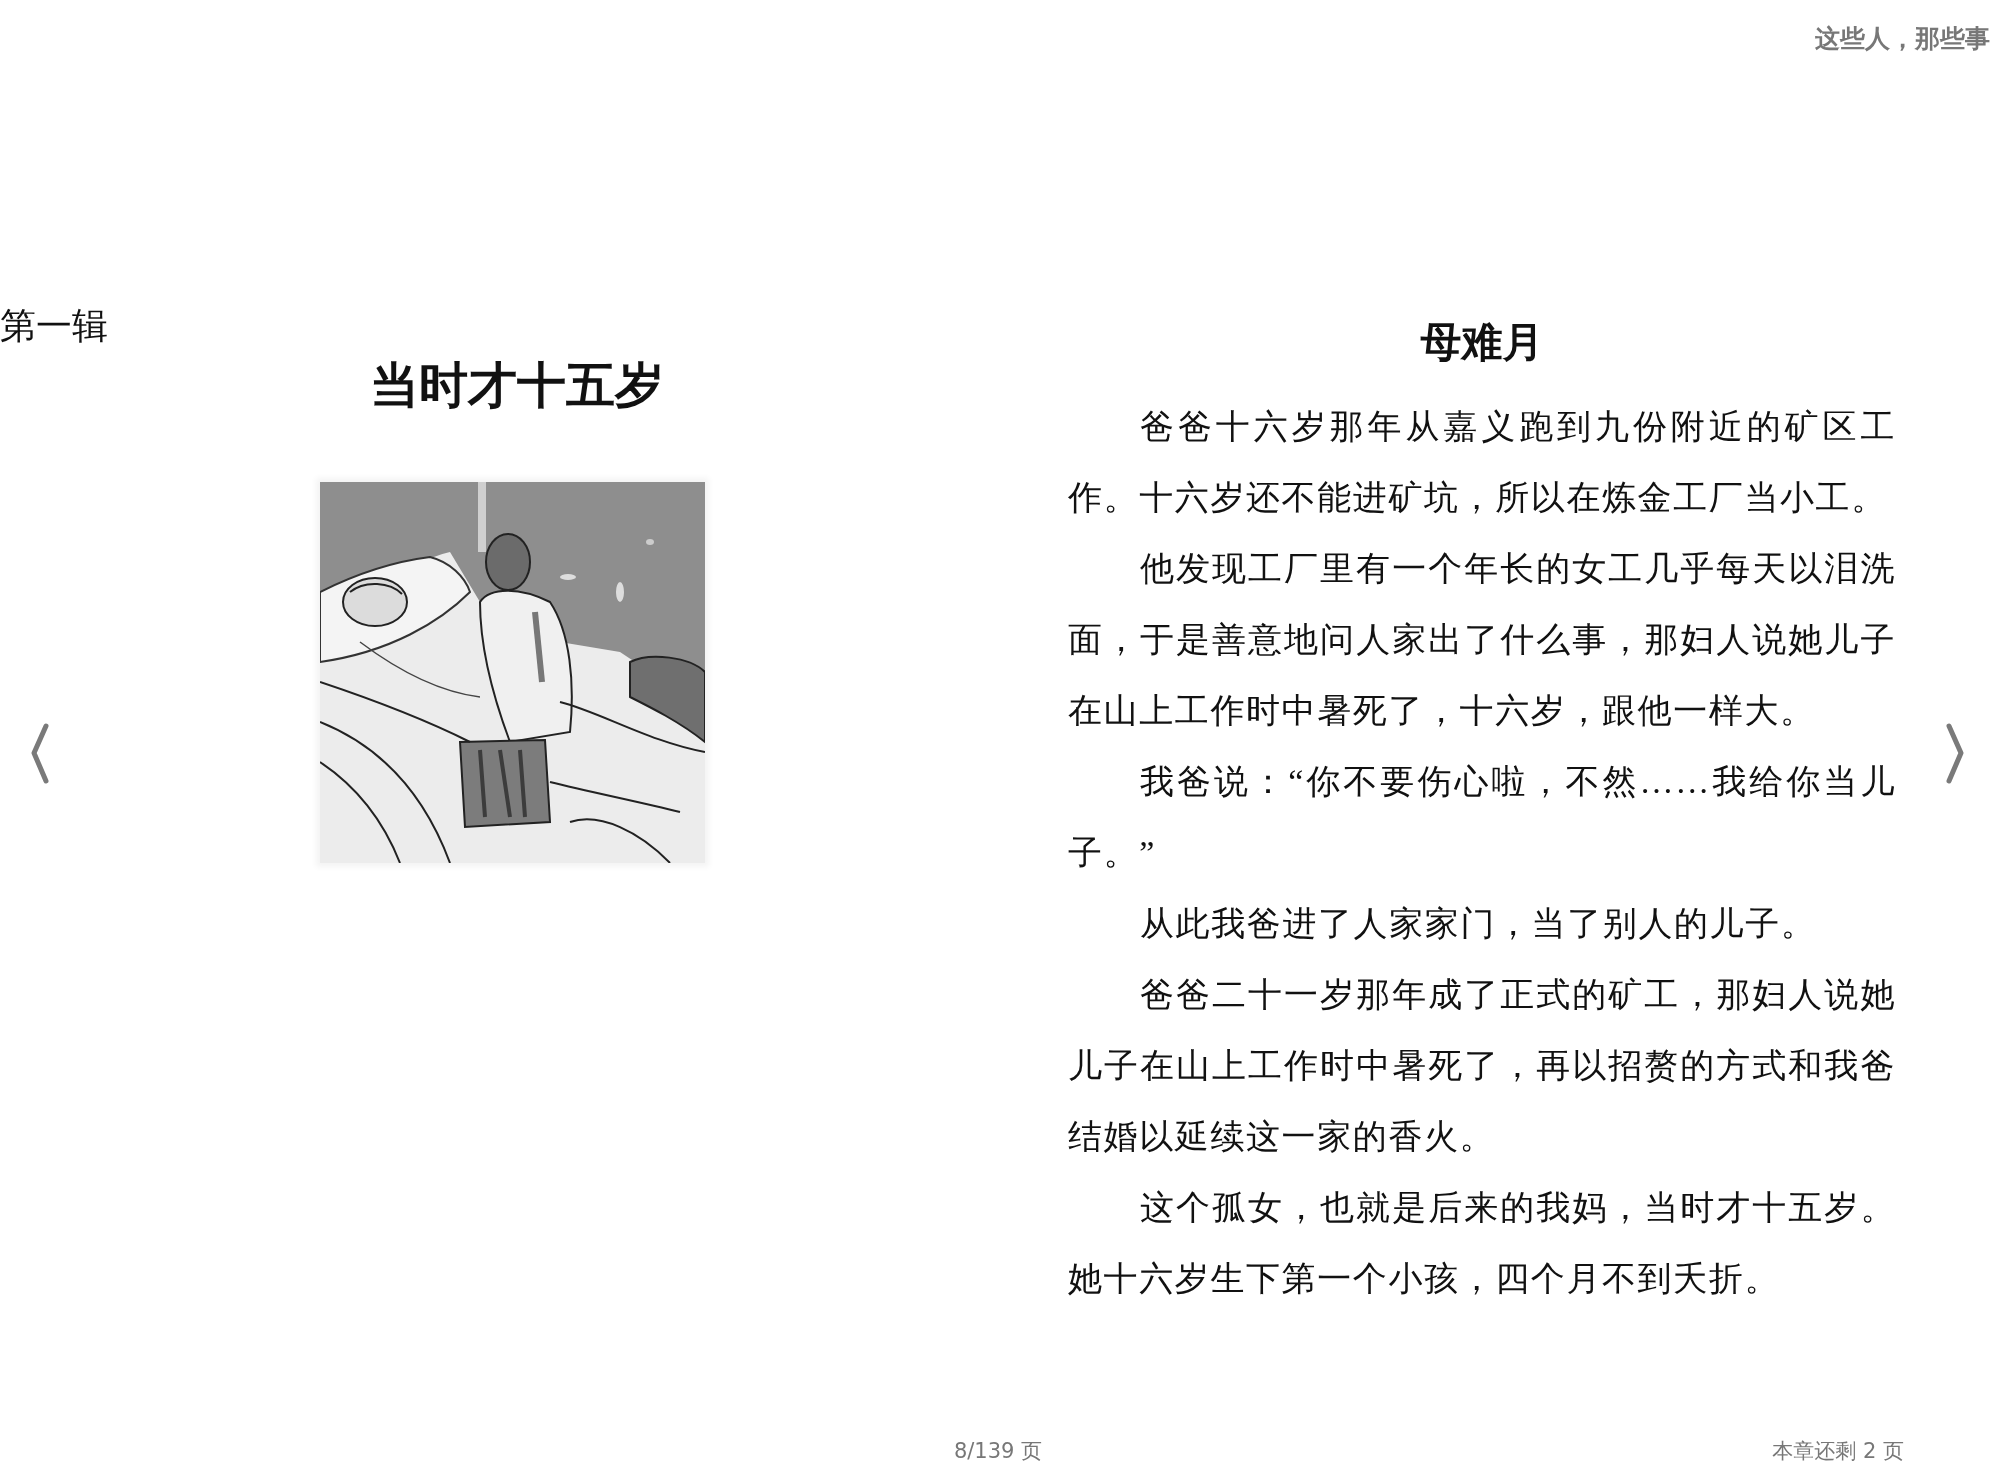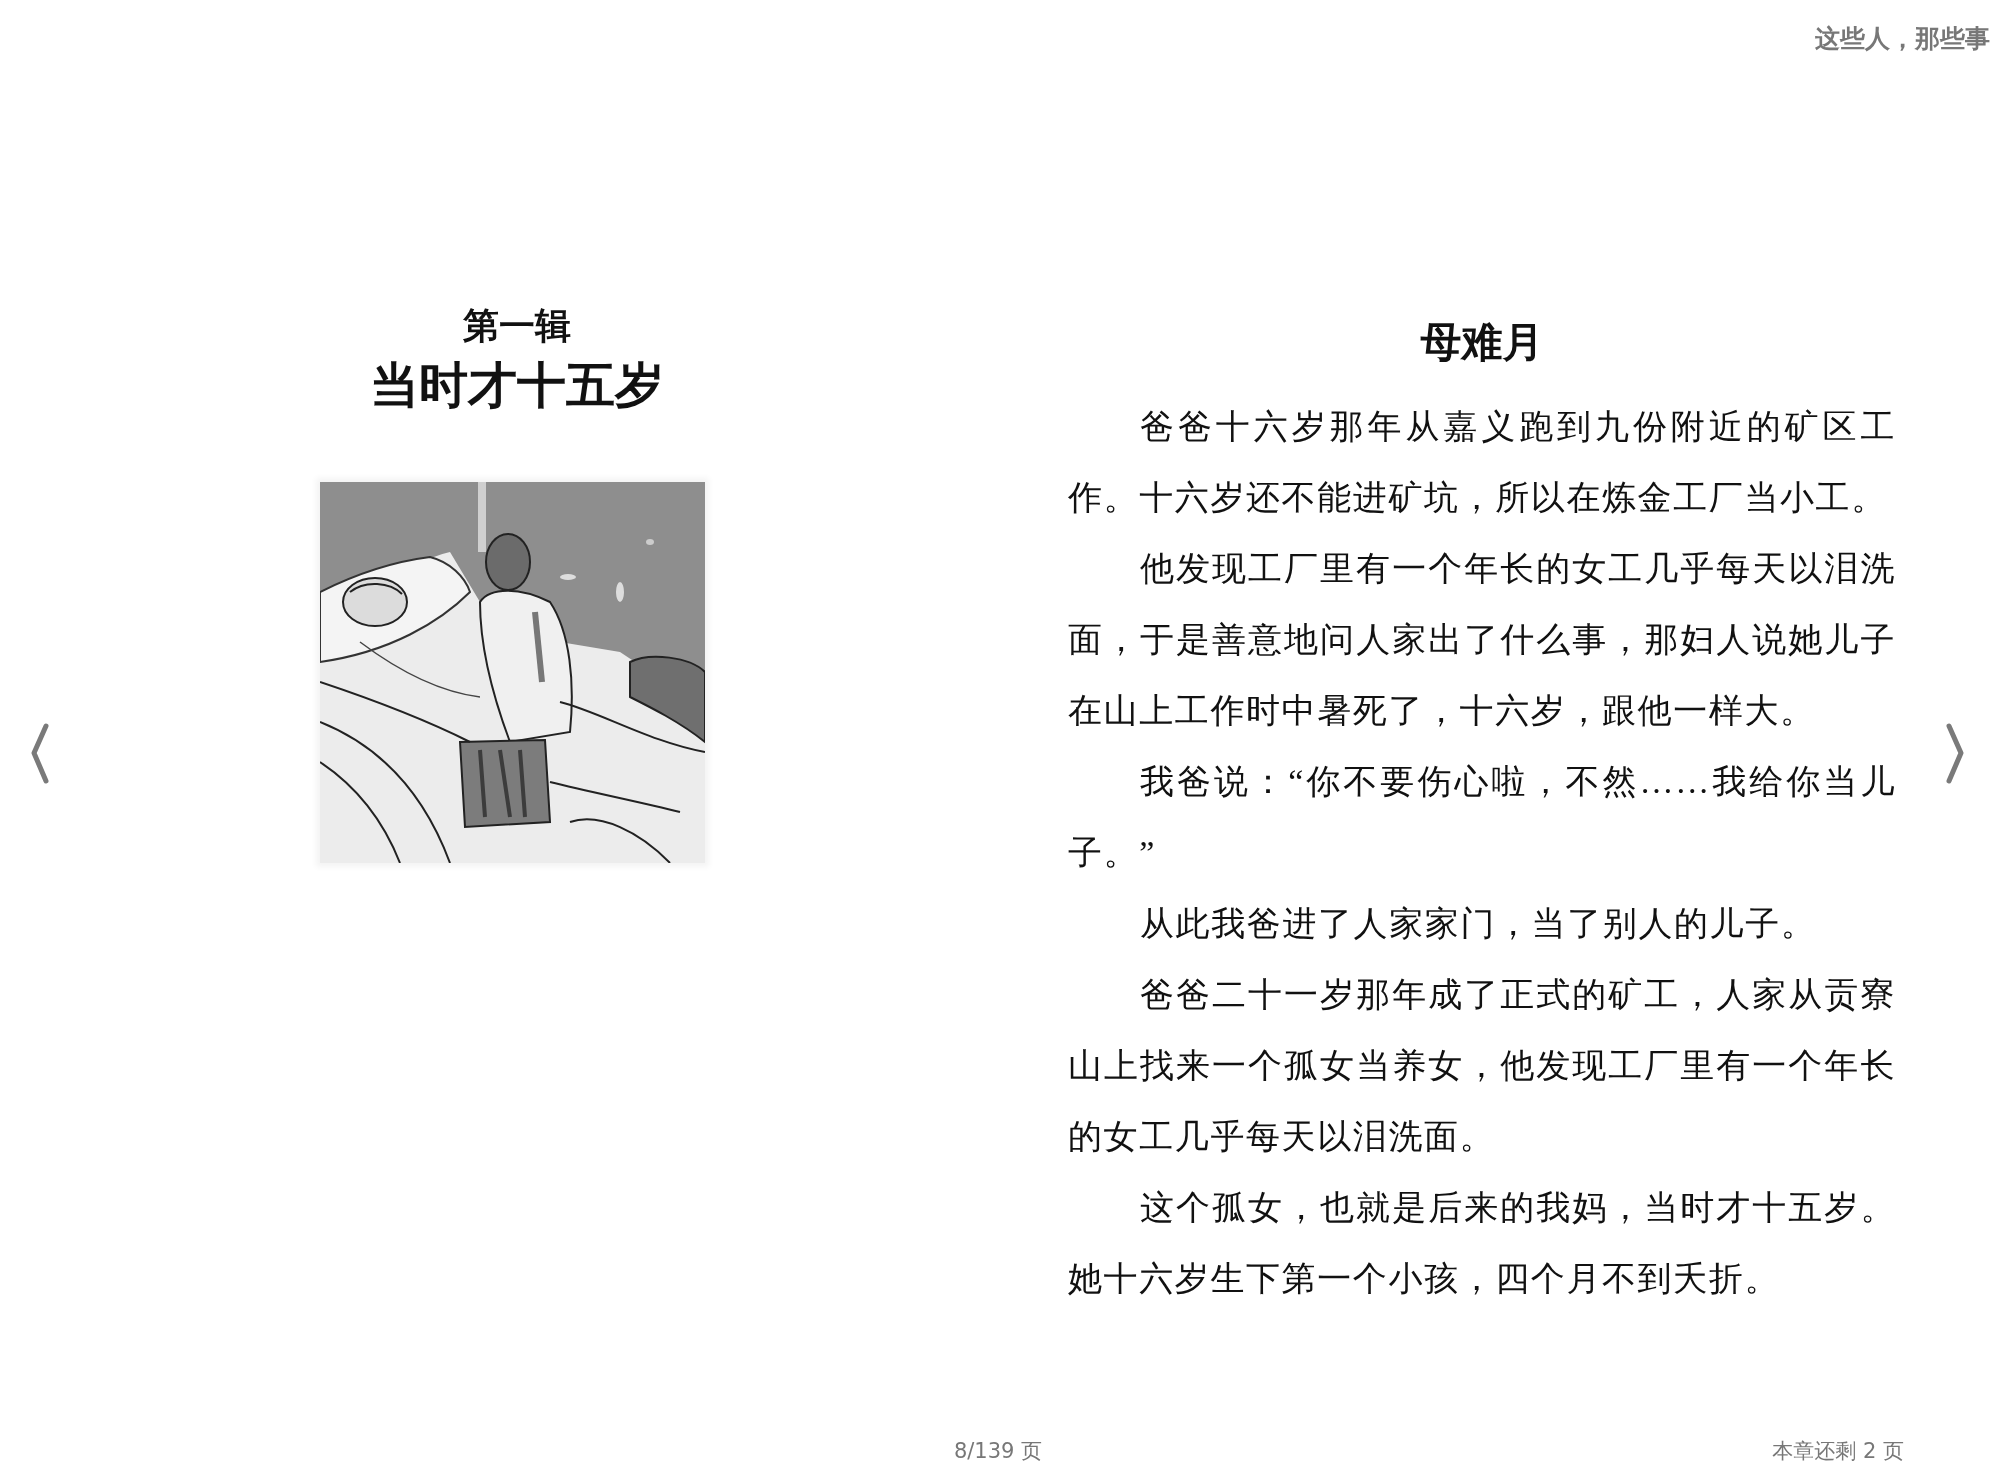--- a/index.html
+++ b/index.html
@@ -44,23 +44,22 @@
       left: 0;
       top: 0;
       width: 1034px;
       height: 1480px;
     }
     .section-label {
       position: absolute;
       top: 304px;
       left: 0;
       width: 1034px;
-      text-align: center;
       font-size: 36px;
-      font-weight: bold;
+      font-weight: normal;
       line-height: 44px;
       color: #111;
     }
     .section-title {
       position: absolute;
       top: 356px;
       left: 0;
       width: 1034px;
       text-align: center;
       font-size: 49px;
@@ -190,18 +189,18 @@
   </div>
 </div>
 
 <div class="chapter-title">母难月</div>
 
 <div class="chapter-body">
   <p>爸爸十六岁那年从嘉义跑到九份附近的矿区工作。十六岁还不能进矿坑，所以在炼金工厂当小工。</p>
   <p>他发现工厂里有一个年长的女工几乎每天以泪洗面，于是善意地问人家出了什么事，那妇人说她儿子在山上工作时中暑死了，十六岁，跟他一样大。</p>
   <p>我爸说：“你不要伤心啦，不然……我给你当儿子。”</p>
   <p>从此我爸进了人家家门，当了别人的儿子。</p>
-  <p>爸爸二十一岁那年成了正式的矿工，人家从贡寮山上找来一个孤女当养女，他发现工厂里有一个年长的女工几乎每天以泪洗面。</p>
+  <p>爸爸二十一岁那年成了正式的矿工，那妇人说她儿子在山上工作时中暑死了，再以招赘的方式和我爸结婚以延续这一家的香火。</p>
   <p>这个孤女，也就是后来的我妈，当时才十五岁。她十六岁生下第一个小孩，四个月不到夭折。</p>
 </div>
 
 <div class="page-counter">8/139 页</div>
 <div class="chapter-remaining">本章还剩 2 页</div>
 
 </body></html>

